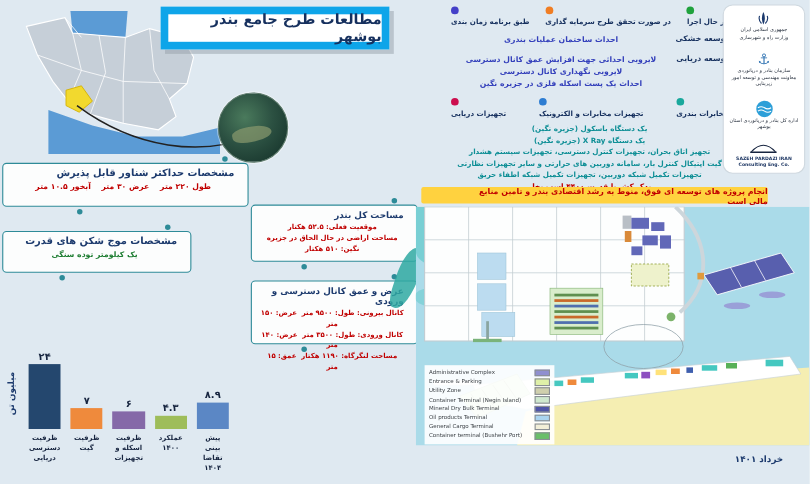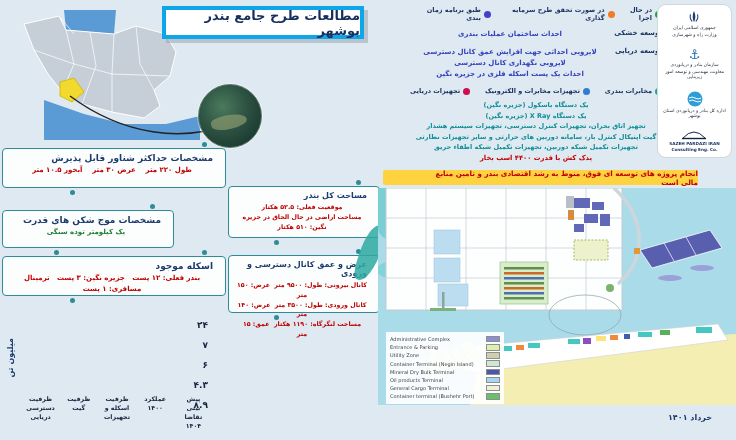--- a/index.html
+++ b/index.html
@@ -1,32 +1,32 @@
 <!DOCTYPE html>
 <html lang="fa"><head>
 <meta charset="utf-8">
 <style>
   html,body{margin:0;padding:0;}
   .stage{position:relative;width:736px;height:440px;background:#dfe9f1;overflow:hidden;
          font-family:"DejaVu Sans","Liberation Sans",sans-serif;color:#16305e;}
   
-  .title-box{position:absolute;left:162px;top:6px;width:194px;height:25px;background:#fff;
-    border:4px solid #0ea5e9;box-shadow:4px 4px 0 rgba(150,160,170,.5);
+  .title-box{position:absolute;left:146px;top:6px;width:194px;height:25px;background:#fff;
+    border:7px solid #0ea5e9;box-shadow:4px 4px 0 rgba(150,160,170,.5);
     display:flex;align-items:center;justify-content:center;font-size:13px;font-weight:bold;}
   
   .iran-map{position:absolute;left:4px;top:4px;}
   .sat{position:absolute;left:198px;top:84px;width:62px;height:62px;border-radius:50%;
     background:radial-gradient(circle at 38% 35%,#4a7a5c 0%,#2c5142 45%,#1b3a30 80%);
     border:1px solid #5d7a6a;box-shadow:0 0 0 1px rgba(255,255,255,.4);}
   .sat::after{content:'';position:absolute;left:12px;top:30px;width:36px;height:14px;
     background:#8a9a6d;opacity:.7;border-radius:40% 60% 50% 50%;transform:rotate(-12deg);}
   
   .info{position:absolute;left:410px;top:6px;width:252px;direction:rtl;}
   .leg-row{display:flex;justify-content:space-between;align-items:center;margin-bottom:2px;}
-  .leg-item{display:flex;align-items:center;gap:3px;font-size:6.5px;font-weight:bold;color:#16305e;}
+  .leg-item{display:flex;align-items:flex-end;gap:3px;font-size:6.5px;font-weight:bold;color:#16305e;flex-direction:column;}
   .dot{width:7px;height:7px;border-radius:50%;flex:0 0 auto;}
   .sec-row{display:flex;margin-top:7px;}
   .sec-head{flex:0 0 52px;font-size:7px;font-weight:bold;color:#16305e;}
   .sec-items{flex:1;text-align:center;font-size:7px;font-weight:bold;color:#3440bb;line-height:1.55;}
   .equip-list{margin-top:5px;text-align:center;font-size:6.5px;font-weight:bold;
     color:#0f8f96;line-height:1.6;}
   .equip-red{margin-top:2px;text-align:center;font-size:6.8px;font-weight:bold;color:#c00000;}
   .banner{position:absolute;left:383px;top:170px;width:278px;height:15px;background:#ffd23f;
     display:flex;align-items:center;justify-content:center;direction:rtl;
     font-size:7.2px;font-weight:bold;color:#c00000;border-radius:2px;padding-left:37px;}
@@ -53,21 +53,21 @@
   .c4{left:228px;top:255px;width:152px;height:58px;}
   .c3 .card-title,.c4 .card-title{font-size:8px;}
   .c3 .card-lines,.c4 .card-lines{font-size:6.3px;}
   .wedge{position:absolute;left:360px;top:224px;width:20px;height:58px;background:#2fa9a2;
     border-radius:60% 40% 70% 30%;transform:rotate(18deg);opacity:.85;}
   
   .chart{position:absolute;left:6px;top:320px;width:204px;height:116px;}
   .ylab{position:absolute;left:0;top:18px;writing-mode:vertical-rl;transform:rotate(180deg);
     font-size:8px;font-weight:bold;color:#1d3b6e;}
   .bars{position:absolute;left:20px;right:2px;top:0;height:70px;display:flex;
-    align-items:flex-end;gap:9px;flex-direction:column;}
+    align-items:flex-end;gap:9px;}
   .bar-col{flex:1;display:flex;flex-direction:column;align-items:center;justify-content:flex-end;height:100%;}
   .bar-val{font-size:9px;font-weight:bold;color:#16243f;margin-bottom:1px;}
   .bar{width:100%;}
   .cats{position:absolute;left:20px;right:2px;top:74px;display:flex;gap:9px;direction:ltr;}
   .cat{flex:1;text-align:center;font-size:6.3px;font-weight:bold;color:#16243f;
     line-height:1.45;direction:rtl;}
   
   .map{position:absolute;left:378px;top:188px;width:358px;height:217px;}
   .map-legend{position:absolute;left:8px;top:144px;width:118px;background:rgba(255,255,255,.92);
     padding:3px 4px;box-sizing:border-box;}
@@ -195,26 +195,20 @@
     <div class="card-lines" style="color: rgb(192, 0, 0);">
       <div>طول ۲۲۰ متر&nbsp;&nbsp;&nbsp;&nbsp;عرض ۳۰ متر&nbsp;&nbsp;&nbsp;&nbsp;آبخور ۱۰.۵ متر</div>
     </div>
   </div>
   <div class="card c1">
     <div class="card-title">مشخصات موج شکن های قدرت</div>
     <div class="card-lines" style="color: rgb(30, 125, 50);">
       <div>یک کیلومتر توده سنگی</div>
     </div>
   </div>
-  <div class="card c2">
-    <div class="card-title">اسکله موجود</div>
-    <div class="card-lines" style="color: rgb(192, 0, 0);">
-      <div>بندر فعلی: ۱۲ پست&nbsp;&nbsp;&nbsp;جزیره نگین: ۳ پست&nbsp;&nbsp;&nbsp;ترمینال مسافری: ۱ پست</div>
-    </div>
-  </div>
   <div class="card c3">
     <div class="card-title">مساحت کل بندر</div>
     <div class="card-lines" style="color: rgb(192, 0, 0);">
       <div>موقعیت فعلی: ۵۲.۵ هکتار</div>
       <div>مساحت اراضی در حال الحاق در جزیره نگین: ۵۱۰ هکتار</div>
     </div>
   </div>
   <div class="card c4">
     <div class="card-title">عرض و عمق کانال دسترسی و ورودی</div>
     <div class="card-lines" style="color: rgb(192, 0, 0);">

